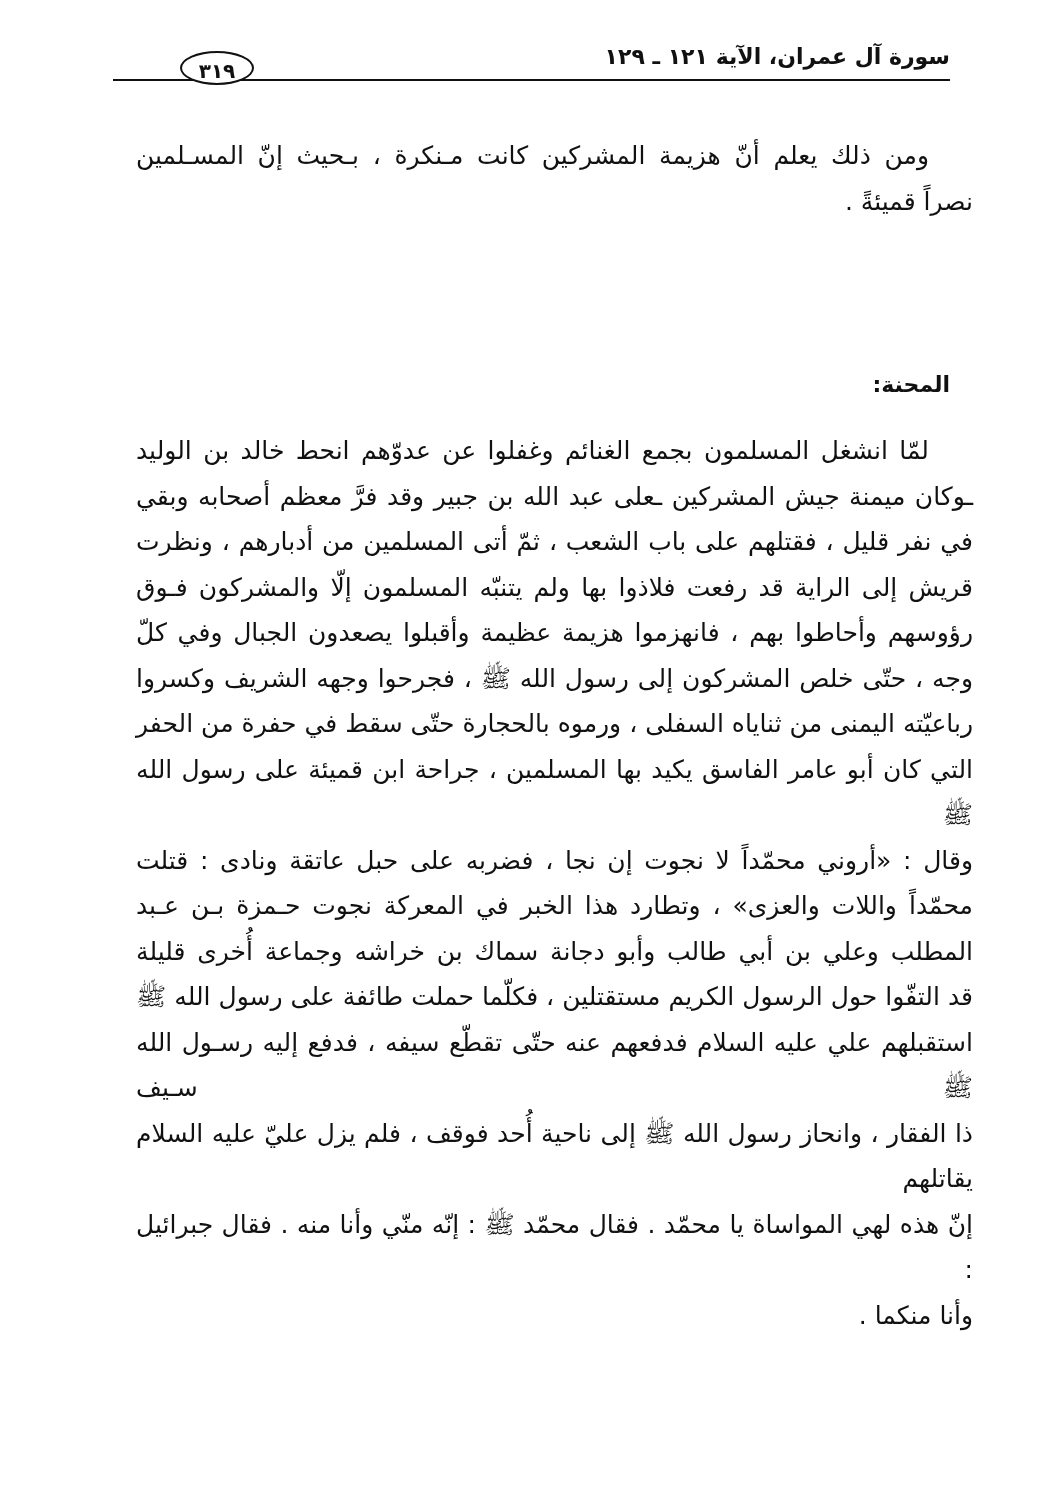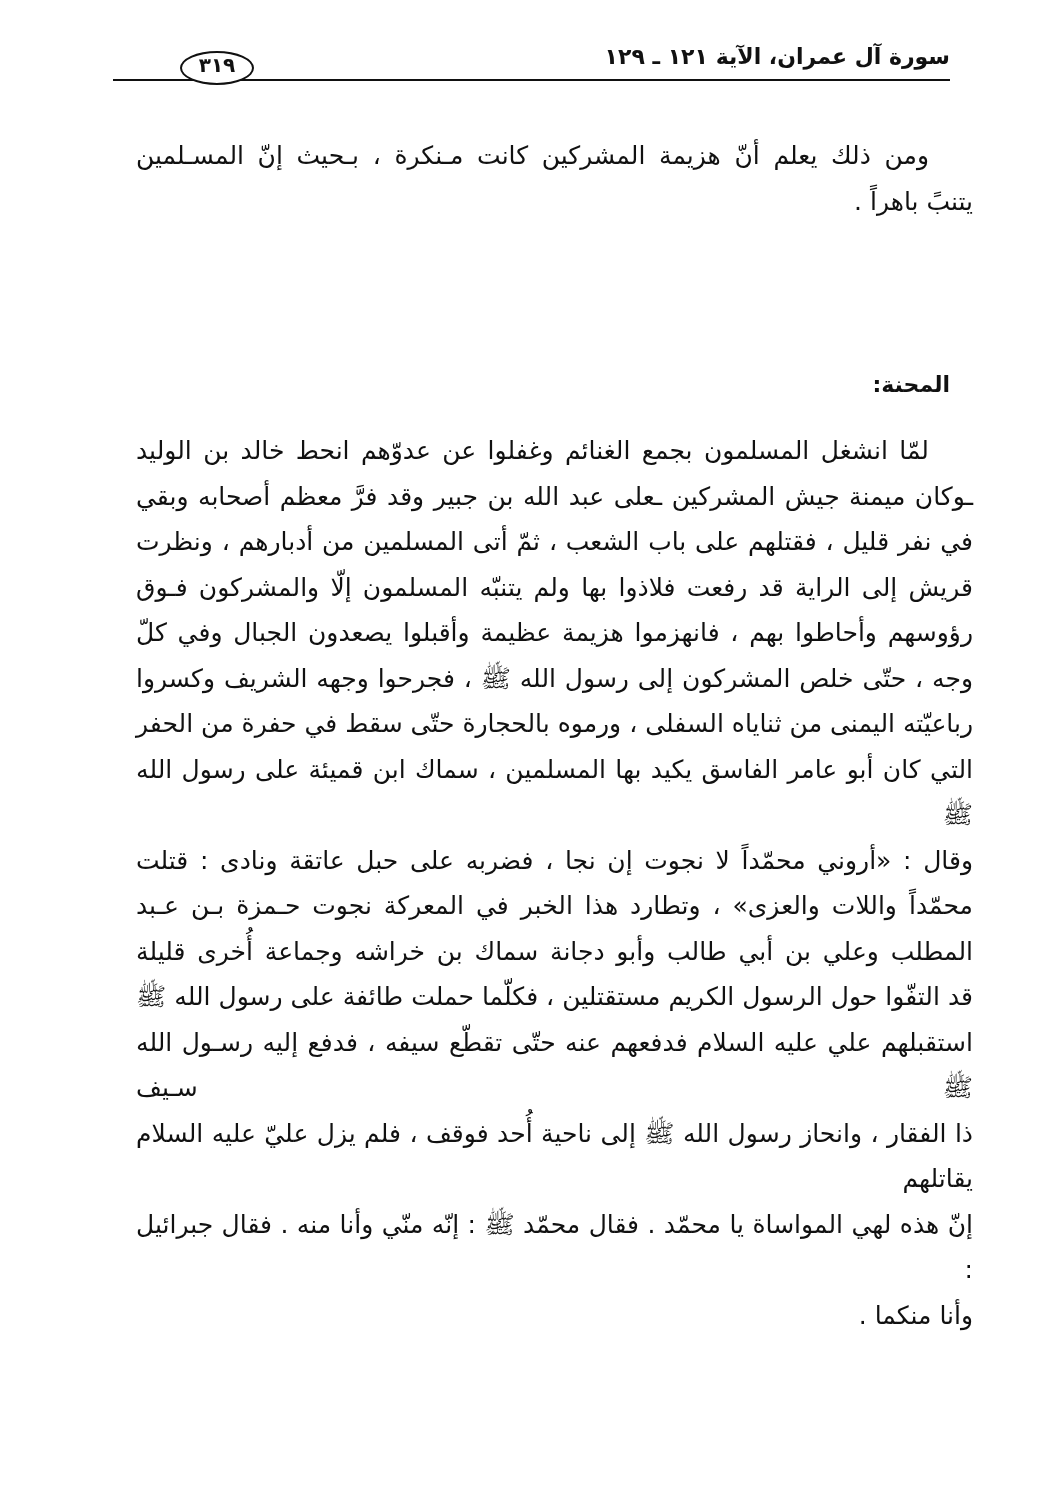--- a/index.html
+++ b/index.html
@@ -51,21 +51,21 @@
     .page-number-oval {
       position: absolute;
       left: 67px;
       top: 15px;
       width: 70px;
       height: 30px;
       border: 2px solid #111111;
       border-radius: 50%;
       background: #ffffff;
       display: flex;
-      align-items: flex-start;
+      align-items: flex-end;
       justify-content: center;
       font-size: 20px;
       font-weight: bold;
       direction: rtl;
     }
     .body-text {
       position: absolute;
       left: 128px;
       width: 837px;
       font-size: 25px;
@@ -113,34 +113,34 @@
   <div class="running-header">
     <div class="header-title">سورة آل عمران، الآية ١٢١ ـ ١٢٩</div>
     <div class="header-rule"></div>
     <div class="page-number-oval">
       <span>٣١٩</span>
     </div>
   </div>
 
   <div class="body-text para-1">
     <span class="line"><span class="first-line-indent"></span><span>ومن ذلك يعلم أنّ هزيمة المشركين كانت مـنكرة ، بـحيث إنّ المسـلمين</span></span>
-    <span class="line last">يتنبً باهراً .</span>
+    <span class="line last">نصراً قميئةً .</span>
   </div>
 
   <div class="section-heading">المحنة:</div>
 
   <div class="body-text para-2">
     <span class="line"><span class="first-line-indent"></span><span>لمّا انشغل المسلمون بجمع الغنائم وغفلوا عن عدوّهم انحط خالد بن الوليد</span></span>
     <span class="line">ـوكان ميمنة جيش المشركين ـعلى عبد الله بن جبير وقد فرَّ معظم أصحابه وبقي</span>
     <span class="line">في نفر قليل ، فقتلهم على باب الشعب ، ثمّ أتى المسلمين من أدبارهم ، ونظرت</span>
     <span class="line">قريش إلى الراية قد رفعت فلاذوا بها ولم يتنبّه المسلمون إلّا والمشركون فـوق</span>
     <span class="line">رؤوسهم وأحاطوا بهم ، فانهزموا هزيمة عظيمة وأقبلوا يصعدون الجبال وفي كلّ</span>
     <span class="line">وجه ، حتّى خلص المشركون إلى رسول الله ﷺ ، فجرحوا وجهه الشريف وكسروا</span>
     <span class="line">رباعيّته اليمنى من ثناياه السفلى ، ورموه بالحجارة حتّى سقط في حفرة من الحفر</span>
-    <span class="line">التي كان أبو عامر الفاسق يكيد بها المسلمين ، سماك ابن قميئة على رسول الله ﷺ</span>
+    <span class="line">التي كان أبو عامر الفاسق يكيد بها المسلمين ، جراحة ابن قميئة على رسول الله ﷺ</span>
     <span class="line">وقال : «أروني محمّداً لا نجوت إن نجا ، فضربه على حبل عاتقة ونادى : قتلت</span>
     <span class="line">محمّداً واللات والعزى» ، وتطارد هذا الخبر في المعركة نجوت حـمزة بـن عـبد</span>
     <span class="line">المطلب وعلي بن أبي طالب وأبو دجانة سماك بن خراشه وجماعة أُخرى قليلة</span>
     <span class="line">قد التفّوا حول الرسول الكريم مستقتلين ، فكلّما حملت طائفة على رسول الله ﷺ</span>
     <span class="line">استقبلهم علي عليه السلام فدفعهم عنه حتّى تقطّع سيفه ، فدفع إليه رسـول الله ﷺ سـيف</span>
     <span class="line">ذا الفقار ، وانحاز رسول الله ﷺ إلى ناحية أُحد فوقف ، فلم يزل عليّ عليه السلام يقاتلهم</span>
     <span class="line">إنّ هذه لهي المواساة يا محمّد . فقال محمّد ﷺ : إنّه منّي وأنا منه . فقال جبرائيل :</span>
     <span class="line last">وأنا منكما .</span>
   </div>
 

